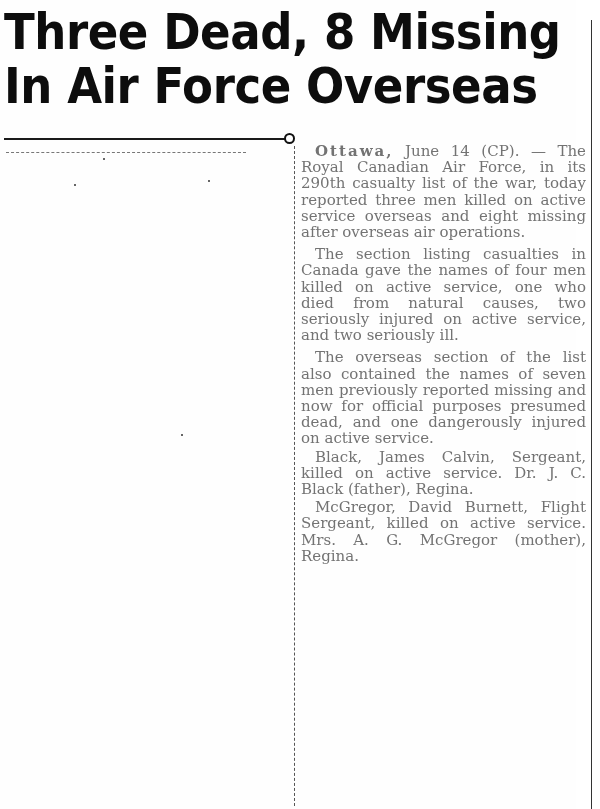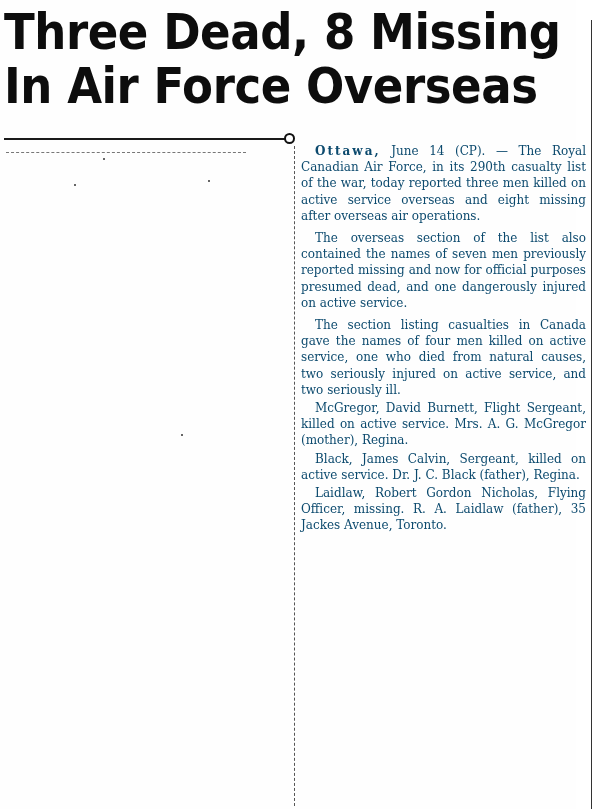--- a/index.html
+++ b/index.html
@@ -77,23 +77,23 @@
       width: 1px;
       height: 789px;
       background: #333;
     }
     .column {
       position: absolute;
       left: 301px;
       top: 143px;
       width: 285px;
       font-family: "DejaVu Serif", serif;
-      font-size: 12px;
+      font-size: 15px;
       line-height: 16.2px;
-      color: #0c4a6e;
+      color: #737373;
       text-align: justify;
     }
     .column p {
       margin: 0;
       text-indent: 14px;
       hyphens: manual;
     }
     .column p + p { margin-top: 2px; }
     .column p.gap { margin-top: 6px; }
     .dateline {
@@ -122,20 +122,19 @@
   <div class="rule-v-left"></div>
   <div class="rule-v-right"></div>
 
   <div class="speck" style="left:103px;top:158px"></div>
   <div class="speck" style="left:208px;top:180px"></div>
   <div class="speck" style="left:74px;top:184px"></div>
   <div class="speck" style="left:181px;top:434px"></div>
 
   <div class="column">
     <p><span class="dateline">Ottawa,</span><span> June 14 (CP). — The Royal Canadian Air Force, in its 290th casualty list of the war, today reported three men killed on active service overseas and eight missing after overseas air operations.</span></p>
+    <p class="gap">The section listing casualties in Canada gave the names of four men killed on active service, one who died from natural causes, two seriously injured on active service, and two seriously ill.</p>
     <p class="gap">The overseas section of the list also contained the names of seven men previously reported missing and now for official purposes presumed dead, and one dangerously injured on active service.</p>
-    <p class="gap">The section listing casualties in Canada gave the names of four men killed on active service, one who died from natural causes, two seriously injured on active service, and two seriously ill.</p>
+    <p>Black, James Calvin, Sergeant, killed on active service. Dr. J. C. Black (father), Regina.</p>
     <p>McGregor, David Burnett, Flight Sergeant, killed on active service. Mrs. A. G. McGregor (mother), Regina.</p>
-    <p>Black, James Calvin, Sergeant, killed on active service. Dr. J. C. Black (father), Regina.</p>
-    <p>Laidlaw, Robert Gordon Nicholas, Flying Officer, missing. R. A. Laidlaw (father), 35 Jackes Avenue, Toronto.</p>
   </div>
 
 </div>
 
 </body></html>

